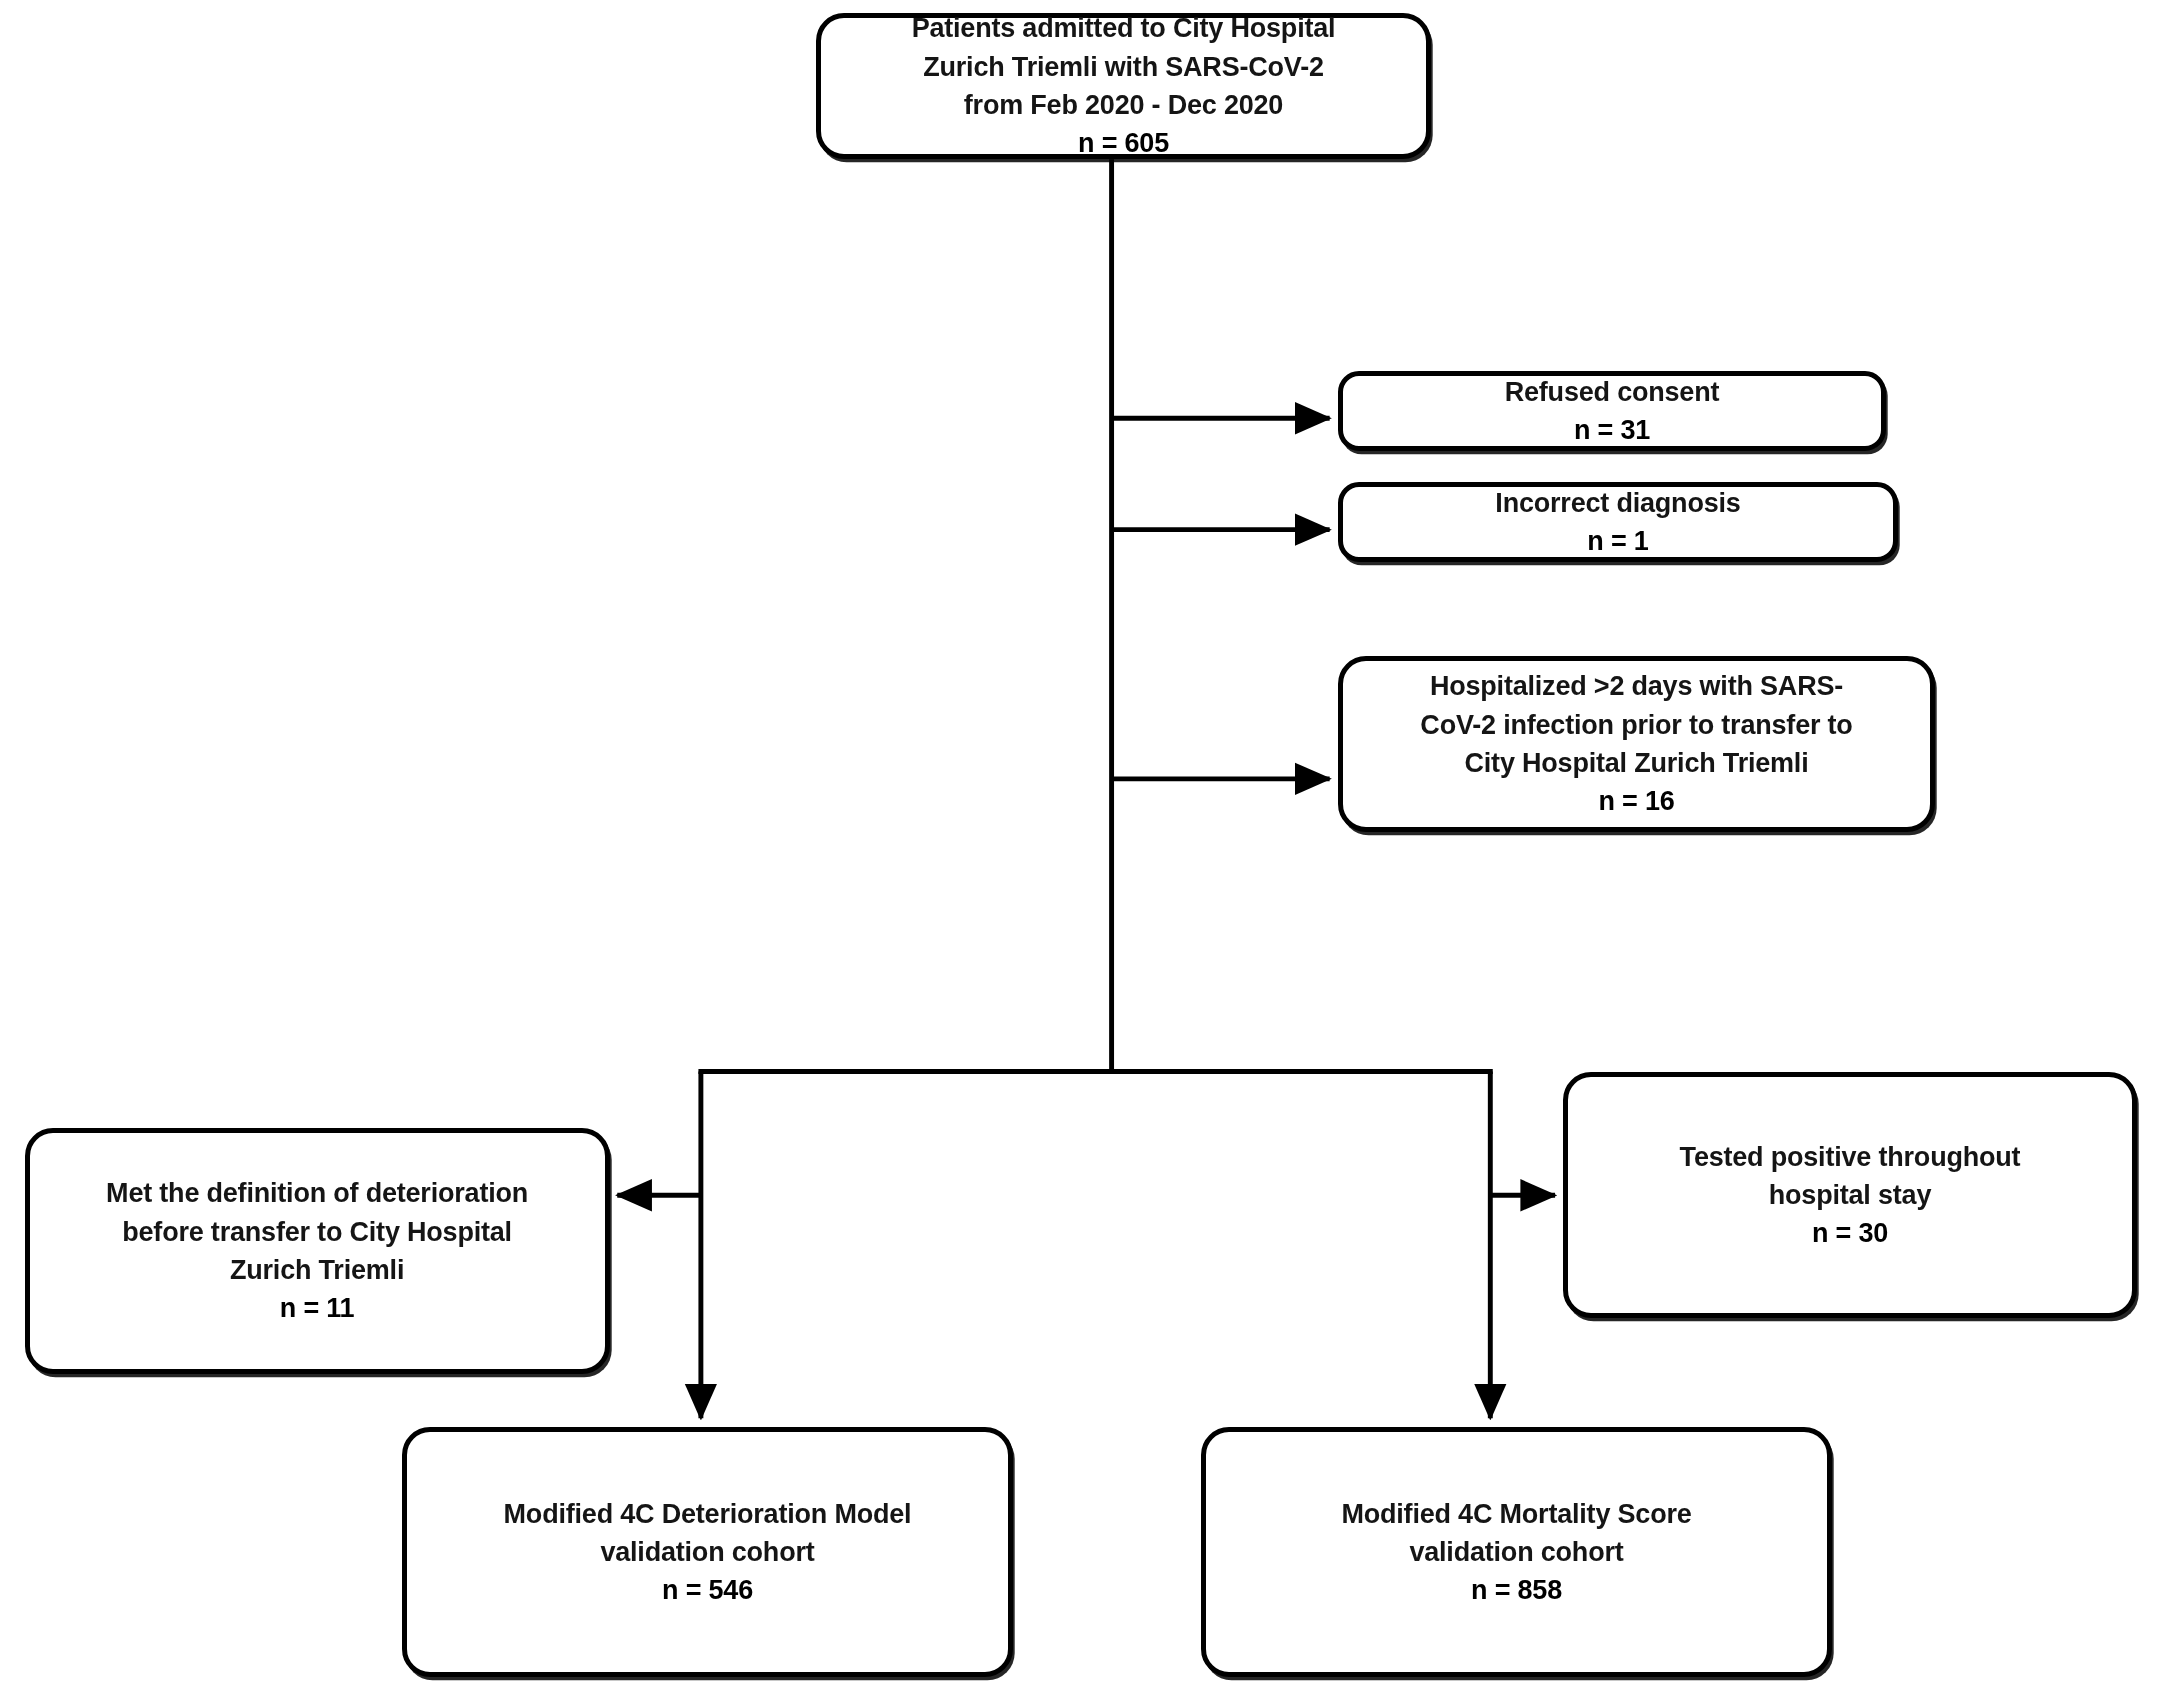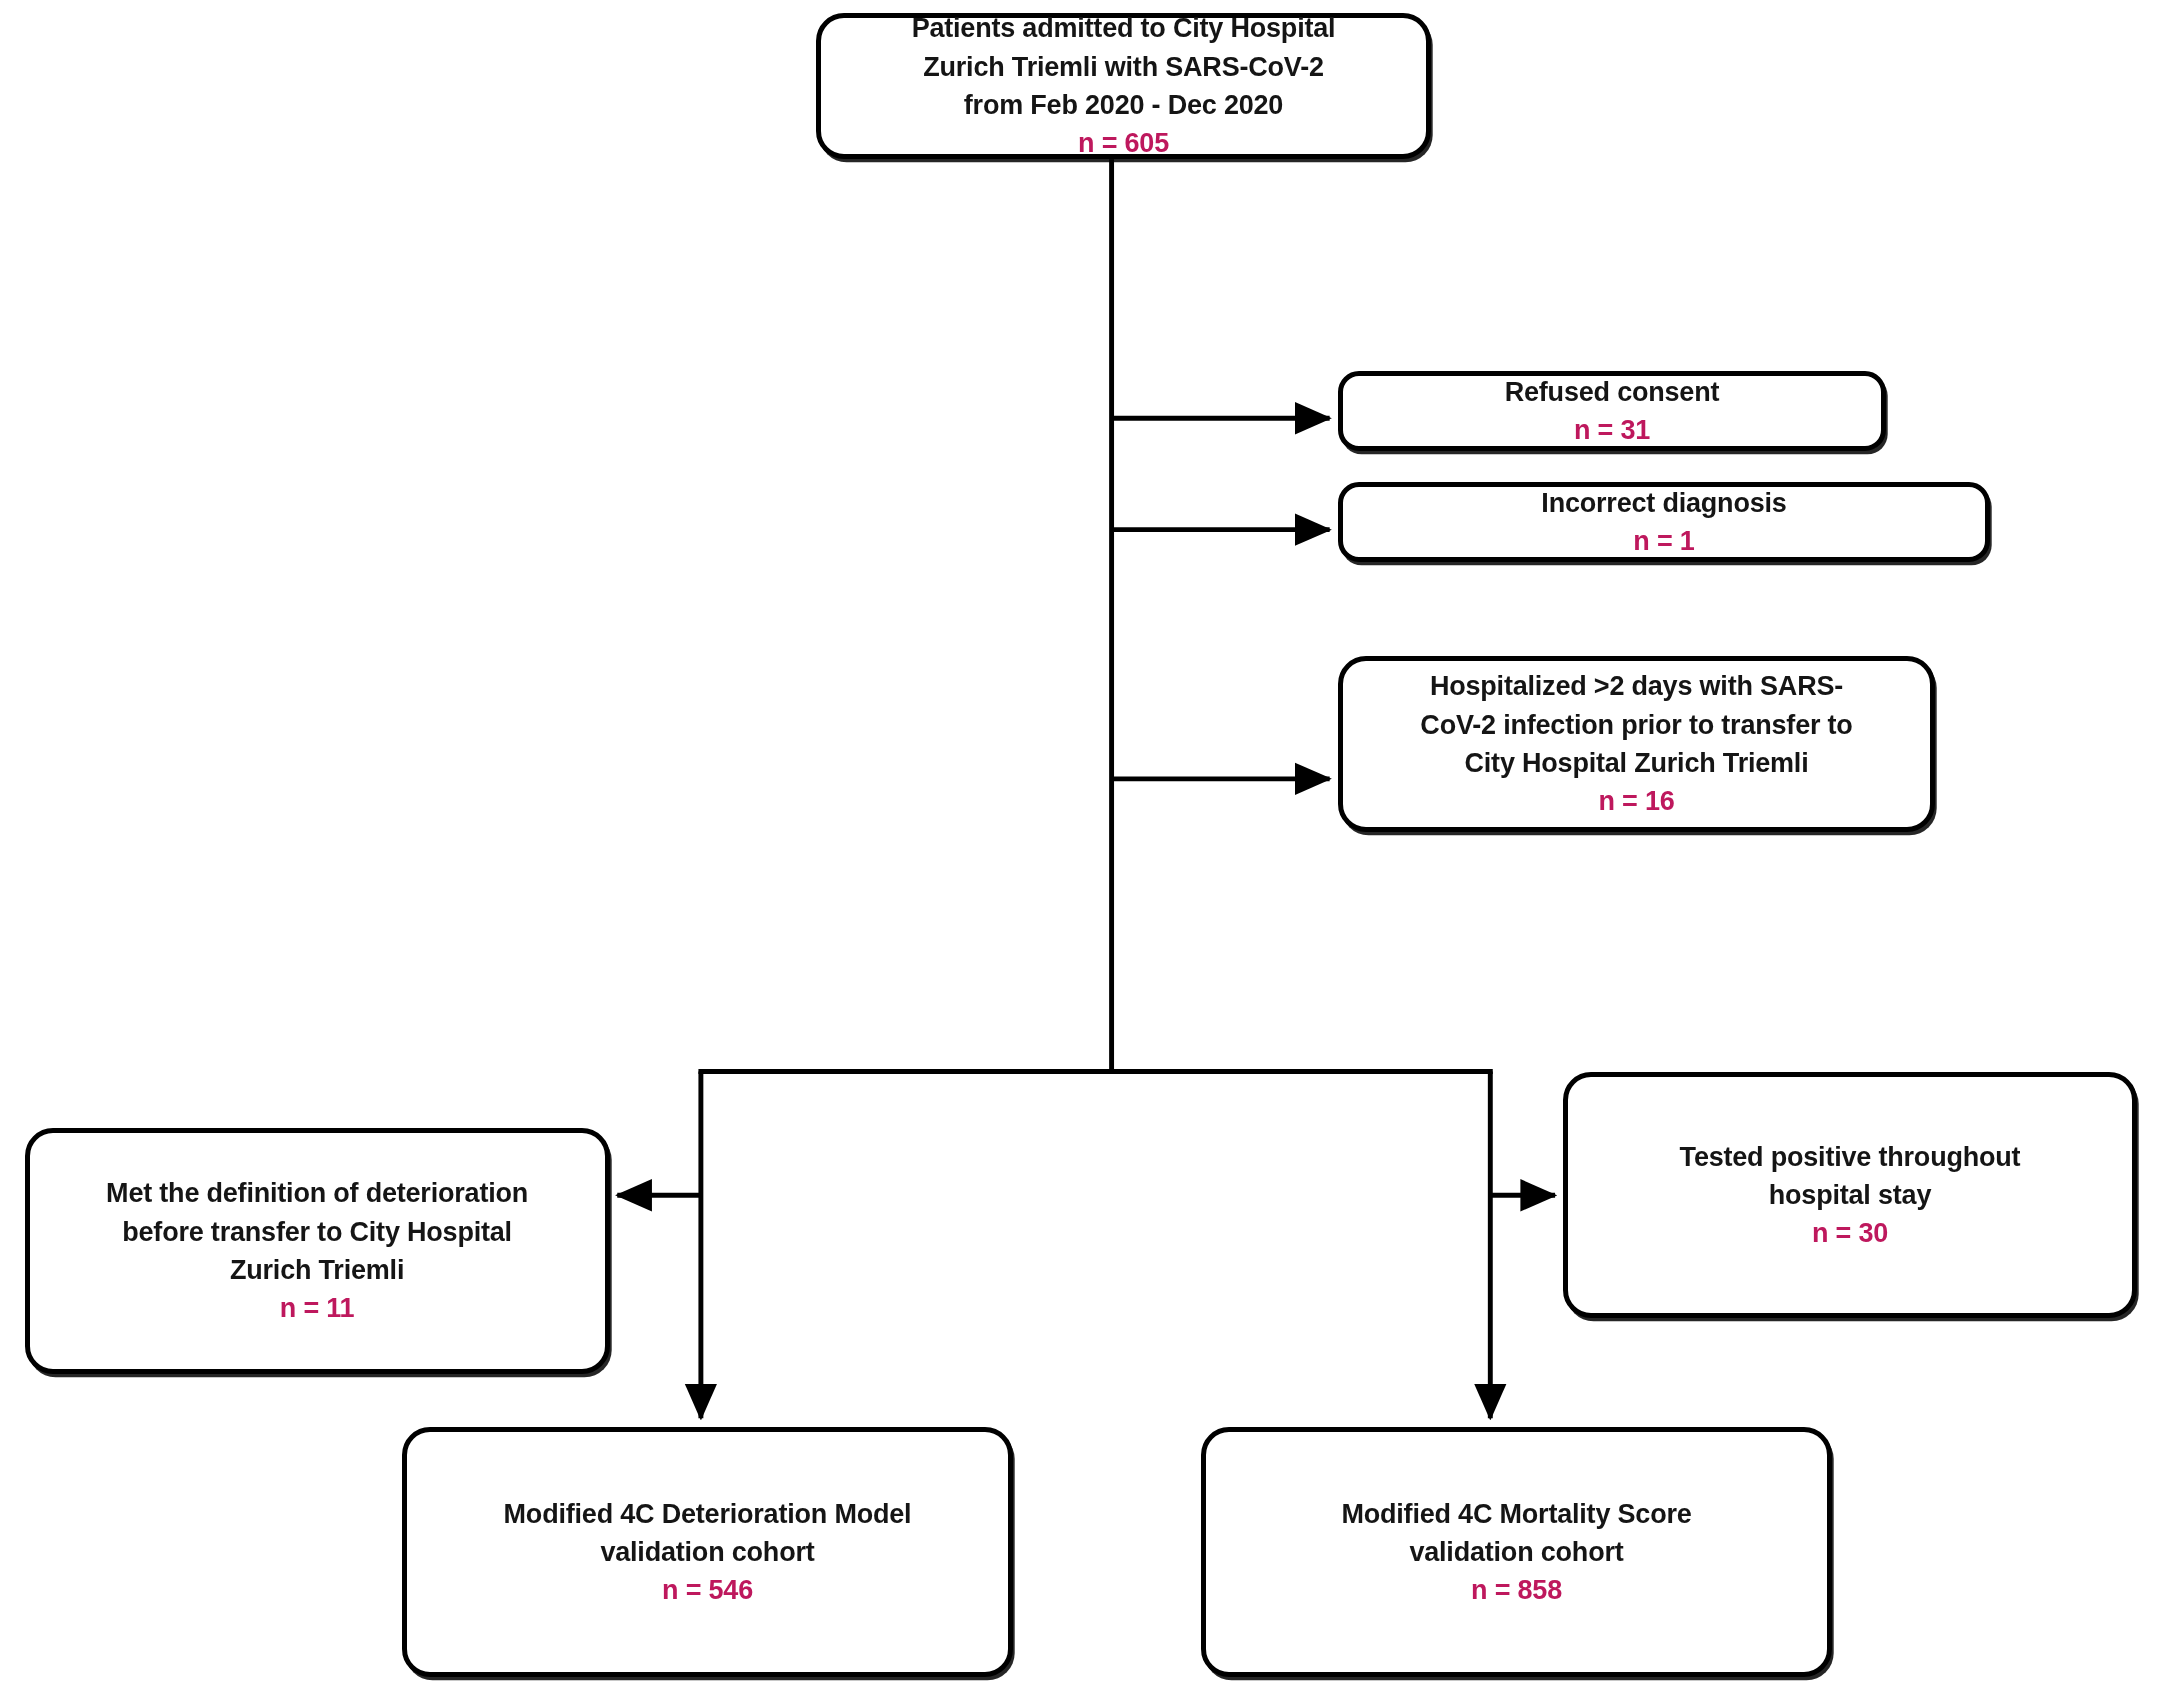--- a/index.html
+++ b/index.html
@@ -41,29 +41,29 @@
     line-height: 1.42;
     color: #151515;
     font-weight: 600;
     letter-spacing: -0.2px;
     padding: 0 14.8px;
     white-space: pre-line;
   }
   .node-count {
     font-size: 27px;
     line-height: 1.42;
-    color: #be185d;
+    color: #000000;
     font-weight: 700;
     letter-spacing: -0.2px;
     display: block;
   }
   
   #node-admitted      { left: 816px;  top: 13px;   width: 615px; height: 146px; }
   #node-refused       { left: 1338px; top: 371px;  width: 548px; height: 80px;  border-radius: 21px; }
-  #node-incorrect     { left: 1338px; top: 482px;  width: 652px; height: 80px;  border-radius: 21px; }
+  #node-incorrect     { left: 1338px; top: 482px;  width: 560px; height: 80px;  border-radius: 21px; }
   #node-hospitalized  { left: 1338px; top: 656px;  width: 597px; height: 176px; }
   #node-met-def       { left: 24.6px;   top: 1128px; width: 585px; height: 246px; }
   #node-tested-pos    { left: 1563px; top: 1072px; width: 574px; height: 246px; }
   #node-deter-cohort  { left: 402px;  top: 1427px; width: 611px; height: 250px; }
   #node-mort-cohort   { left: 1201px; top: 1427px; width: 631px; height: 250px; }
 </style>
 </head>
 <body>
 
 <div id="flowchart-root">

